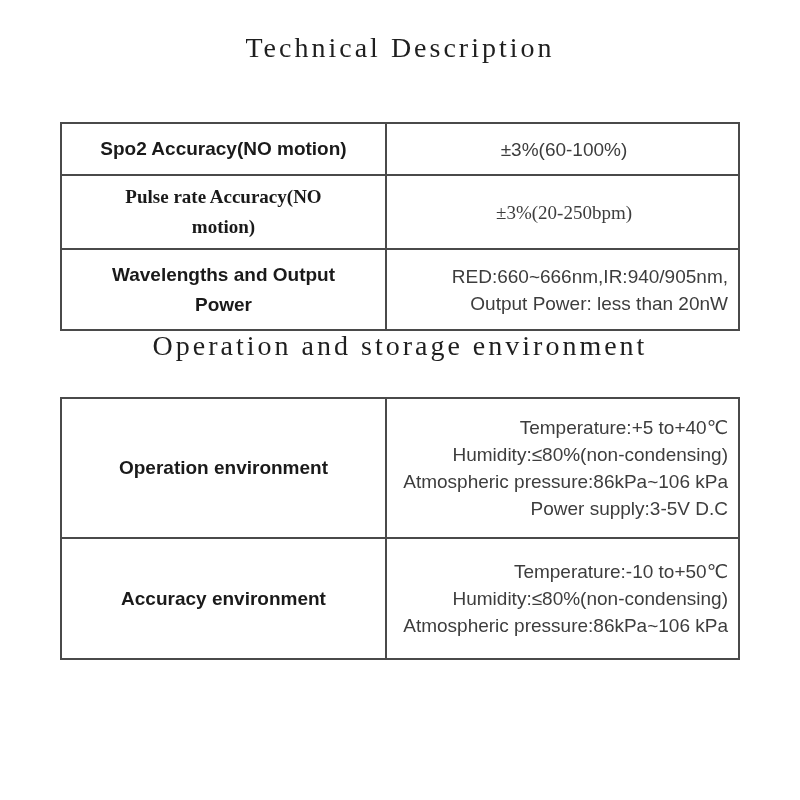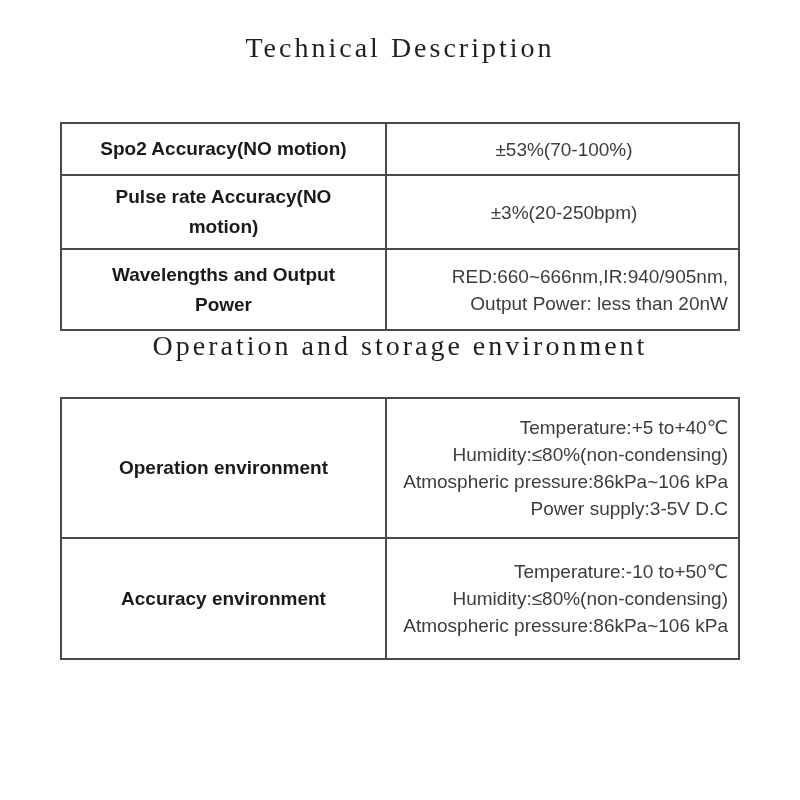--- a/index.html
+++ b/index.html
@@ -55,40 +55,40 @@
   td.value-cell {
     color: #3d3d3d;
     padding: 8px 10px 8px 13px;
     line-height: 27px;
   }
   td.value-cell.center { text-align: center; }
   td.value-cell.left   { text-align: right; }
   .value-line { display: block; }
 
   #technical-table tr.r0 { height: 52px; }
-  #technical-table tr.r1 { height: 63px; }
+  #technical-table tr.r1 { height: 63px; font-family: Liberation Serif, serif; }
   #technical-table tr.r2 { height: 81px; }
   #environment-table tr.r0 { height: 140px; }
   #environment-table tr.r1 { height: 121px; }
 </style>
 </head>
 <body>
 
 <h1 class="doc-title" id="main-title">Technical Description</h1>
 
 <table class="spec-table" id="technical-table">
   <colgroup>
       <col class="c1">
       <col class="c2">
     </colgroup>
   <tbody>
       <tr class="r0">
     <td class="label-cell">Spo2 Accuracy(NO motion)</td>
     <td class="value-cell center">
-      <span class="value-line">±53%(70-100%)</span>
+      <span class="value-line">±3%(60-100%)</span>
     </td>
   </tr>
   <tr class="r1">
     <td class="label-cell">Pulse rate Accuracy(NO motion)</td>
     <td class="value-cell center">
       <span class="value-line">±3%(20-250bpm)</span>
     </td>
   </tr>
   <tr class="r2">
     <td class="label-cell">Wavelengths and Output Power</td>

